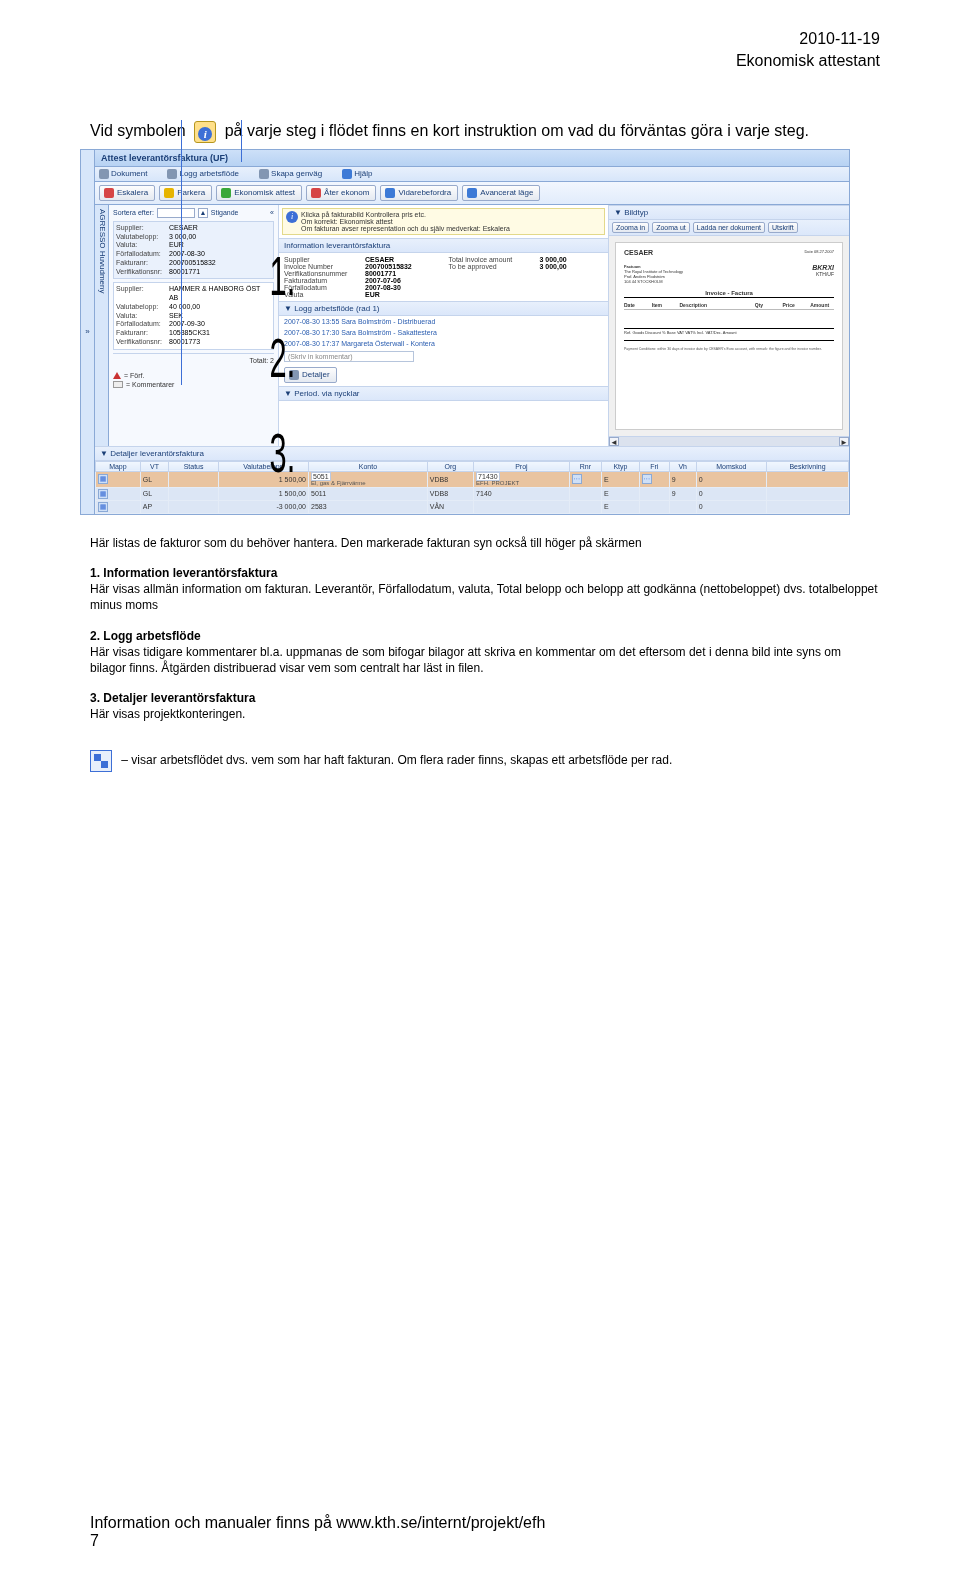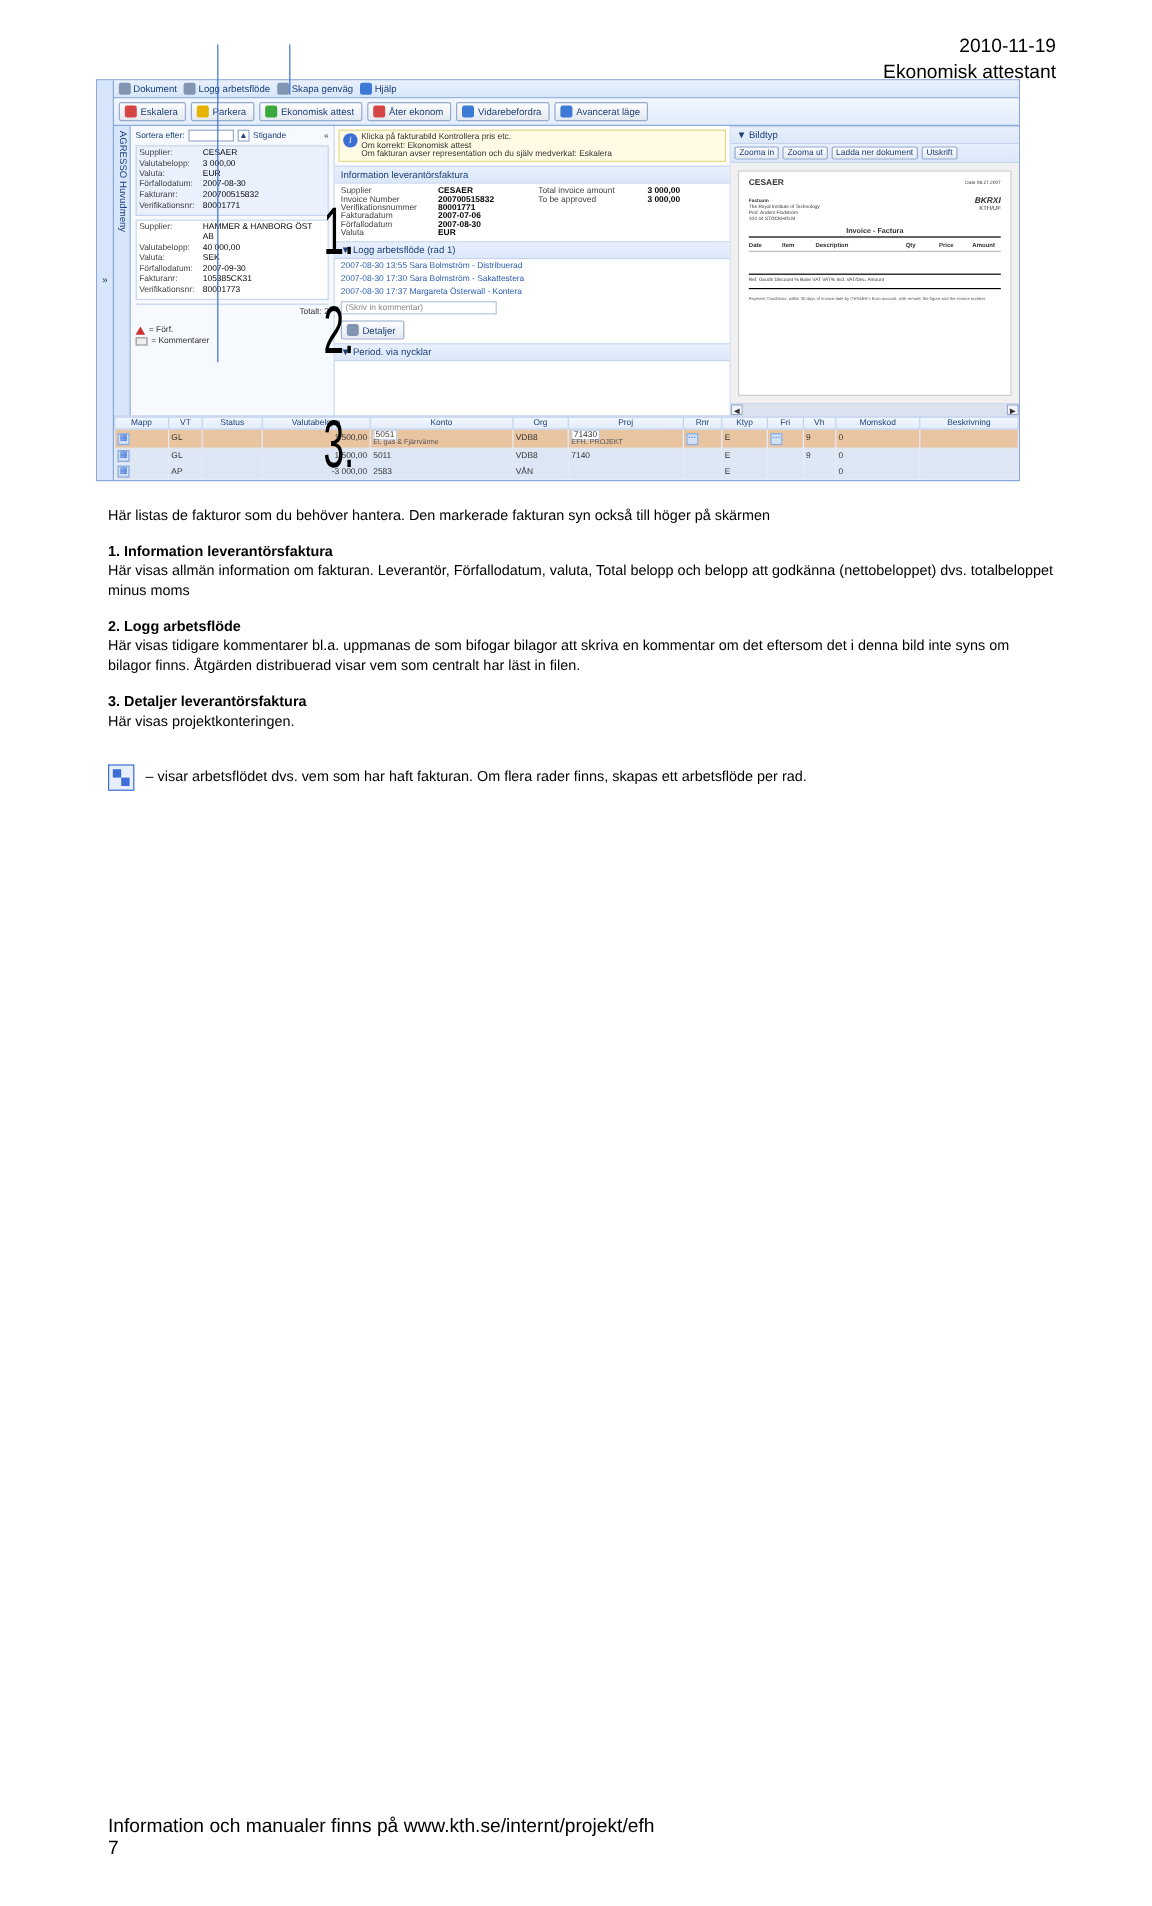--- a/index.html
+++ b/index.html
@@ -70,21 +70,21 @@
     padding: 3px 6px;
     font-size: 9px;
     font-weight: bold;
     color: #1b3f77;
   }
   .shot-menubar {
     background: linear-gradient(#e8f0fc,#d7e6fa);
     border-bottom: 1px solid #8aa9d6;
     padding: 2px 4px;
     display: flex;
-    gap: 6px;
+    gap: 20px;
   }
   .shot-menubar .mitem {
     display: inline-flex; align-items:center; gap:2px;
     font-size: 8px;
     color:#1b3f77;
   }
   .shot-toolbar {
     background: linear-gradient(#f2f7fe,#e1ecfb);
     border-bottom: 1px solid #8aa9d6;
     padding: 3px 4px;
@@ -174,31 +174,37 @@
 </style>
 </head>
 <body>
 
 <div class="page">
   <div class="header-right">
     <div>2010-11-19</div>
     <div>Ekonomisk attestant</div>
   </div>
 
+  <div class="intro">
+    <span>Vid symbolen</span>
+    <span class="info-icon"><span class="info-icon-inner">i</span></span>
+    <span>på varje steg i flödet finns en kort instruktion om vad du förväntas göra i varje steg.</span>
+  </div>
 
   <div class="shot">
     <div class="pointer-line pline1"></div>
     <div class="pointer-line pline2"></div>
     <div class="big-num bn1">1.</div>
     <div class="big-num bn2">2.</div>
     <div class="big-num bn3">3.</div>
 
     <div style="display:flex;">
       <div style="width:14px;background:#d7e6fa;border-right:1px solid #8aa9d6;display:flex;align-items:center;justify-content:center;font-size:8px;color:#1b3f77;">»</div>
       <div style="flex:1;">
+        <div class="shot-titlebar">Attest leverantörsfaktura (UF)</div>
         <div class="shot-menubar">
           <span class="mitem">
               <span class="sq sq-gry"></span>
               <span>Dokument</span>
             </span>
           <span class="mitem">
               <span class="sq sq-gry"></span>
               <span>Logg arbetsflöde</span>
             </span>
           <span class="mitem">
@@ -421,20 +427,21 @@
             </div>
             <div class="scroll-x">
                 <div class="cap">◄</div>
                 <div class="track"></div>
                 <div class="cap">►</div>
               </div>
           </div>
         </div>
 
         <div class="details-section">
+          <div class="details-head">▼ <span>Detaljer leverantörsfaktura</span></div>
           <table class="det-table">
             <thead>
                 <tr id="det-head-row">
                   <th>Mapp</th>
                   <th>VT</th>
                   <th>Status</th>
                   <th>Valutabelopp</th>
                   <th>Konto</th>
                   <th>Org</th>
                   <th>Proj</th>

